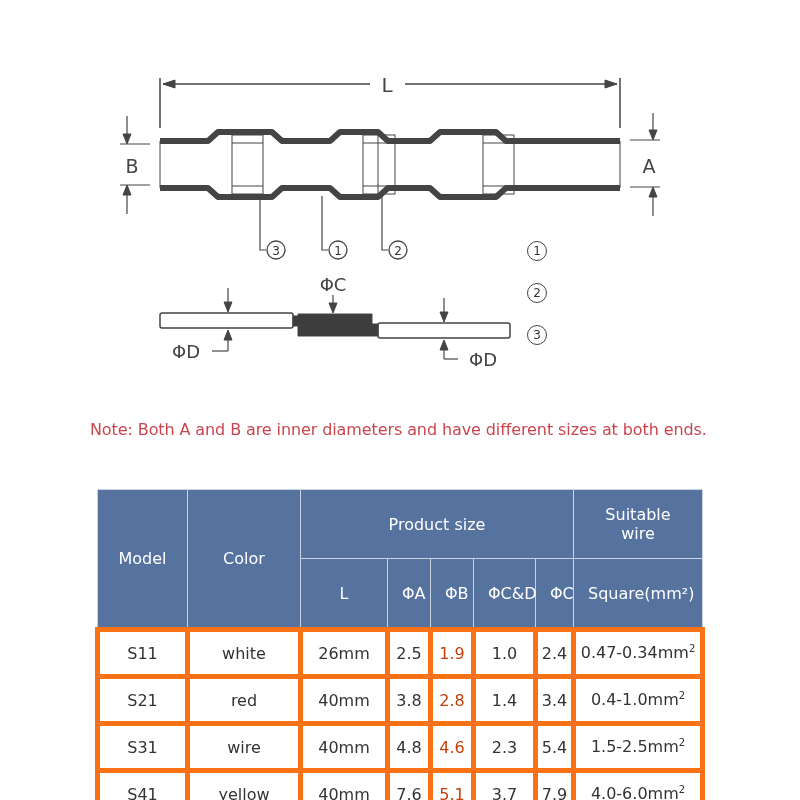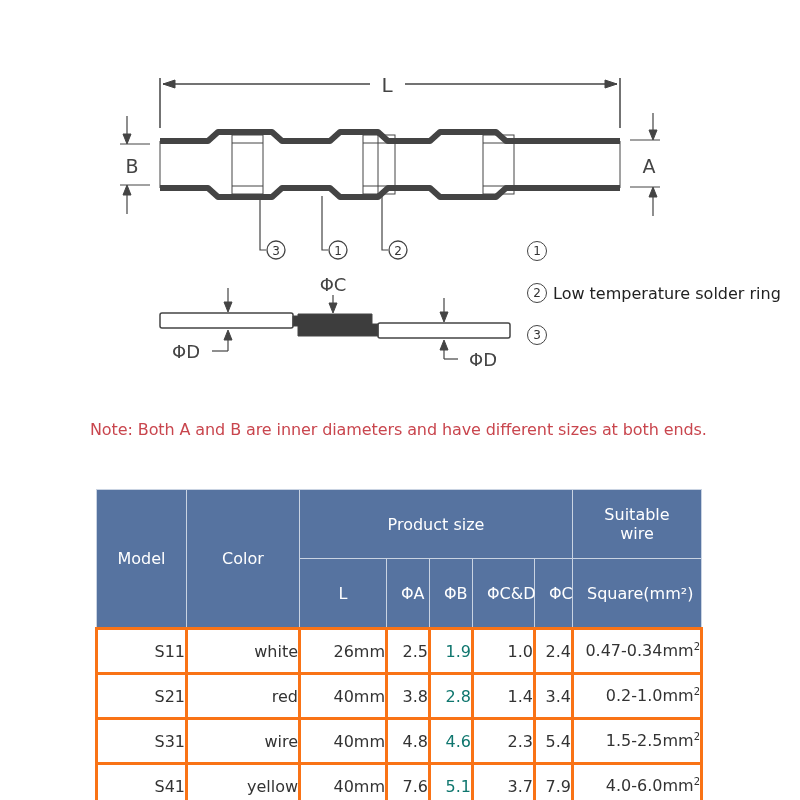--- a/index.html
+++ b/index.html
@@ -4,22 +4,22 @@
 <style>
   html, body { margin:0; padding:0; background:#ffffff; }
   body { width:800px; height:800px; position:relative; overflow:hidden; font-family:"DejaVu Sans", sans-serif; color:#333; }
   .abs { position:absolute; }
   svg text { font-family:"DejaVu Sans", sans-serif; }
   .legend { position:absolute; left:527px; font-size:16px; color:#222; display:flex; align-items:center; white-space:nowrap; }
   .legend .num { display:inline-block; width:18px; height:18px; border:1.5px solid #444; border-radius:50%; font-size:12px; line-height:18px; text-align:center; margin-right:6px; color:#333; }
   .note { position:absolute; left:90px; top:420px; font-size:16px; color:#c9464e; white-space:nowrap; letter-spacing:-0.1px; }
   table.spec { position:absolute; left:95px; top:489px; width:605px; border-collapse:collapse; font-size:16px; table-layout:fixed; }
   table.spec th { background:#5673a0; color:#ffffff; font-weight:normal; border:1px solid #c9d3e2; height:40px; padding:14px; text-align:center; }
-  table.spec td { border:3px solid #f97316; height:42px; text-align:right; color:#333; padding:0; font-size:16px; }
-  table.spec td.red { color:#0f766e; }
+  table.spec td { border:5px solid #f97316; height:42px; text-align:center; color:#333; padding:0; font-size:16px; }
+  table.spec td.red { color:#c2410c; }
   table.spec sup { font-size:10px; }
 </style>
 </head>
 <body>
 
 <svg class="abs" style="left:0;top:0" width="800" height="280" viewBox="0 0 800 280">
   <g stroke="#444" fill="none">
 
     <line x1="160" y1="78" x2="160" y2="128" stroke-width="1.5"></line>
     <line x1="620" y1="78" x2="620" y2="128" stroke-width="1.5"></line>
@@ -100,21 +100,20 @@
   <text x="333" y="291" font-size="18" fill="#444" text-anchor="middle">ΦC</text>
   <text x="186" y="358" font-size="18" fill="#444" text-anchor="middle">ΦD</text>
   <text x="483" y="366" font-size="18" fill="#444" text-anchor="middle">ΦD</text>
 </svg>
 
 <div class="legend" style="top:241px">
   <span class="num">1</span>
 </div>
 <div class="legend" style="top:283px">
   <span class="num">2</span>
-  <span>Low temperature solder ring</span>
 </div>
 <div class="legend" style="top:325px">
   <span class="num">3</span>
 </div>
 
 <div class="note">Note: Both A and B are inner diameters and have different sizes at both ends.</div>
 
 <table class="spec">
   <colgroup>
     <col style="width:90px">
@@ -154,21 +153,21 @@
       <td><span>0.47-0.34mm</span><sup>2</sup></td>
     </tr>
     <tr>
       <td>S21</td>
       <td>red</td>
       <td>40mm</td>
       <td>3.8</td>
       <td class="red">2.8</td>
       <td>1.4</td>
       <td>3.4</td>
-      <td><span>0.2-1.0mm</span><sup>2</sup></td>
+      <td><span>0.4-1.0mm</span><sup>2</sup></td>
     </tr>
     <tr>
       <td>S31</td>
       <td>wire</td>
       <td>40mm</td>
       <td>4.8</td>
       <td class="red">4.6</td>
       <td>2.3</td>
       <td>5.4</td>
       <td><span>1.5-2.5mm</span><sup>2</sup></td>

